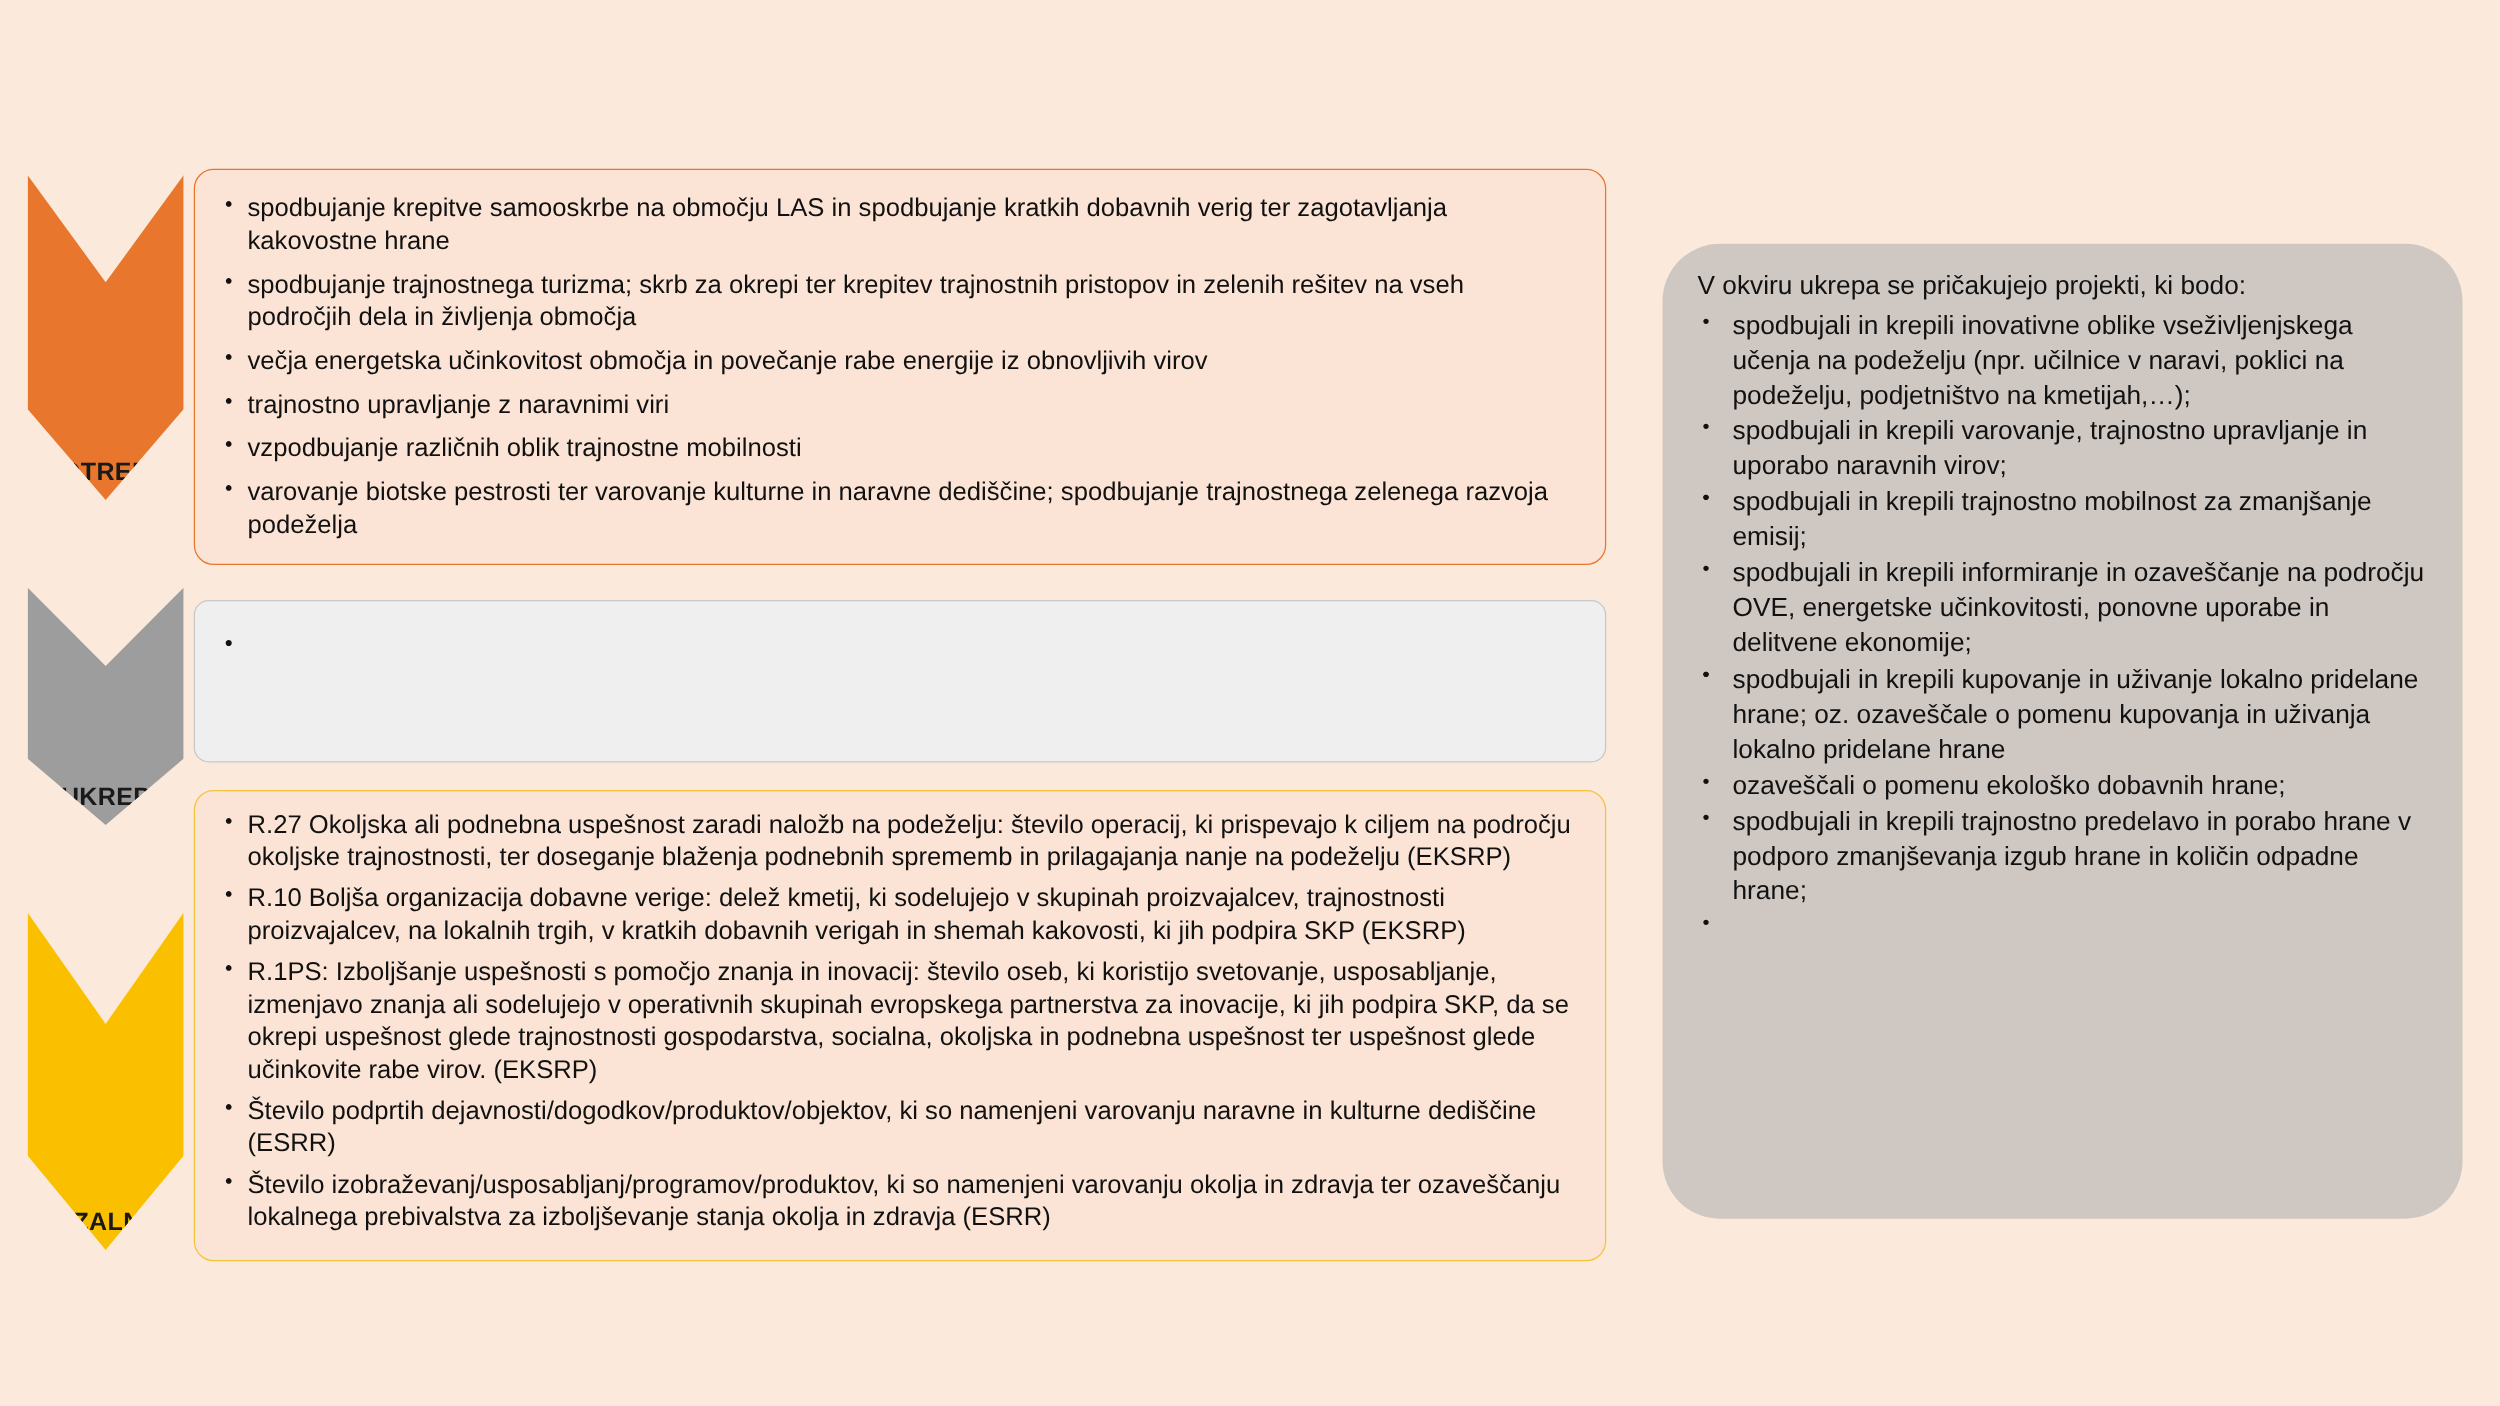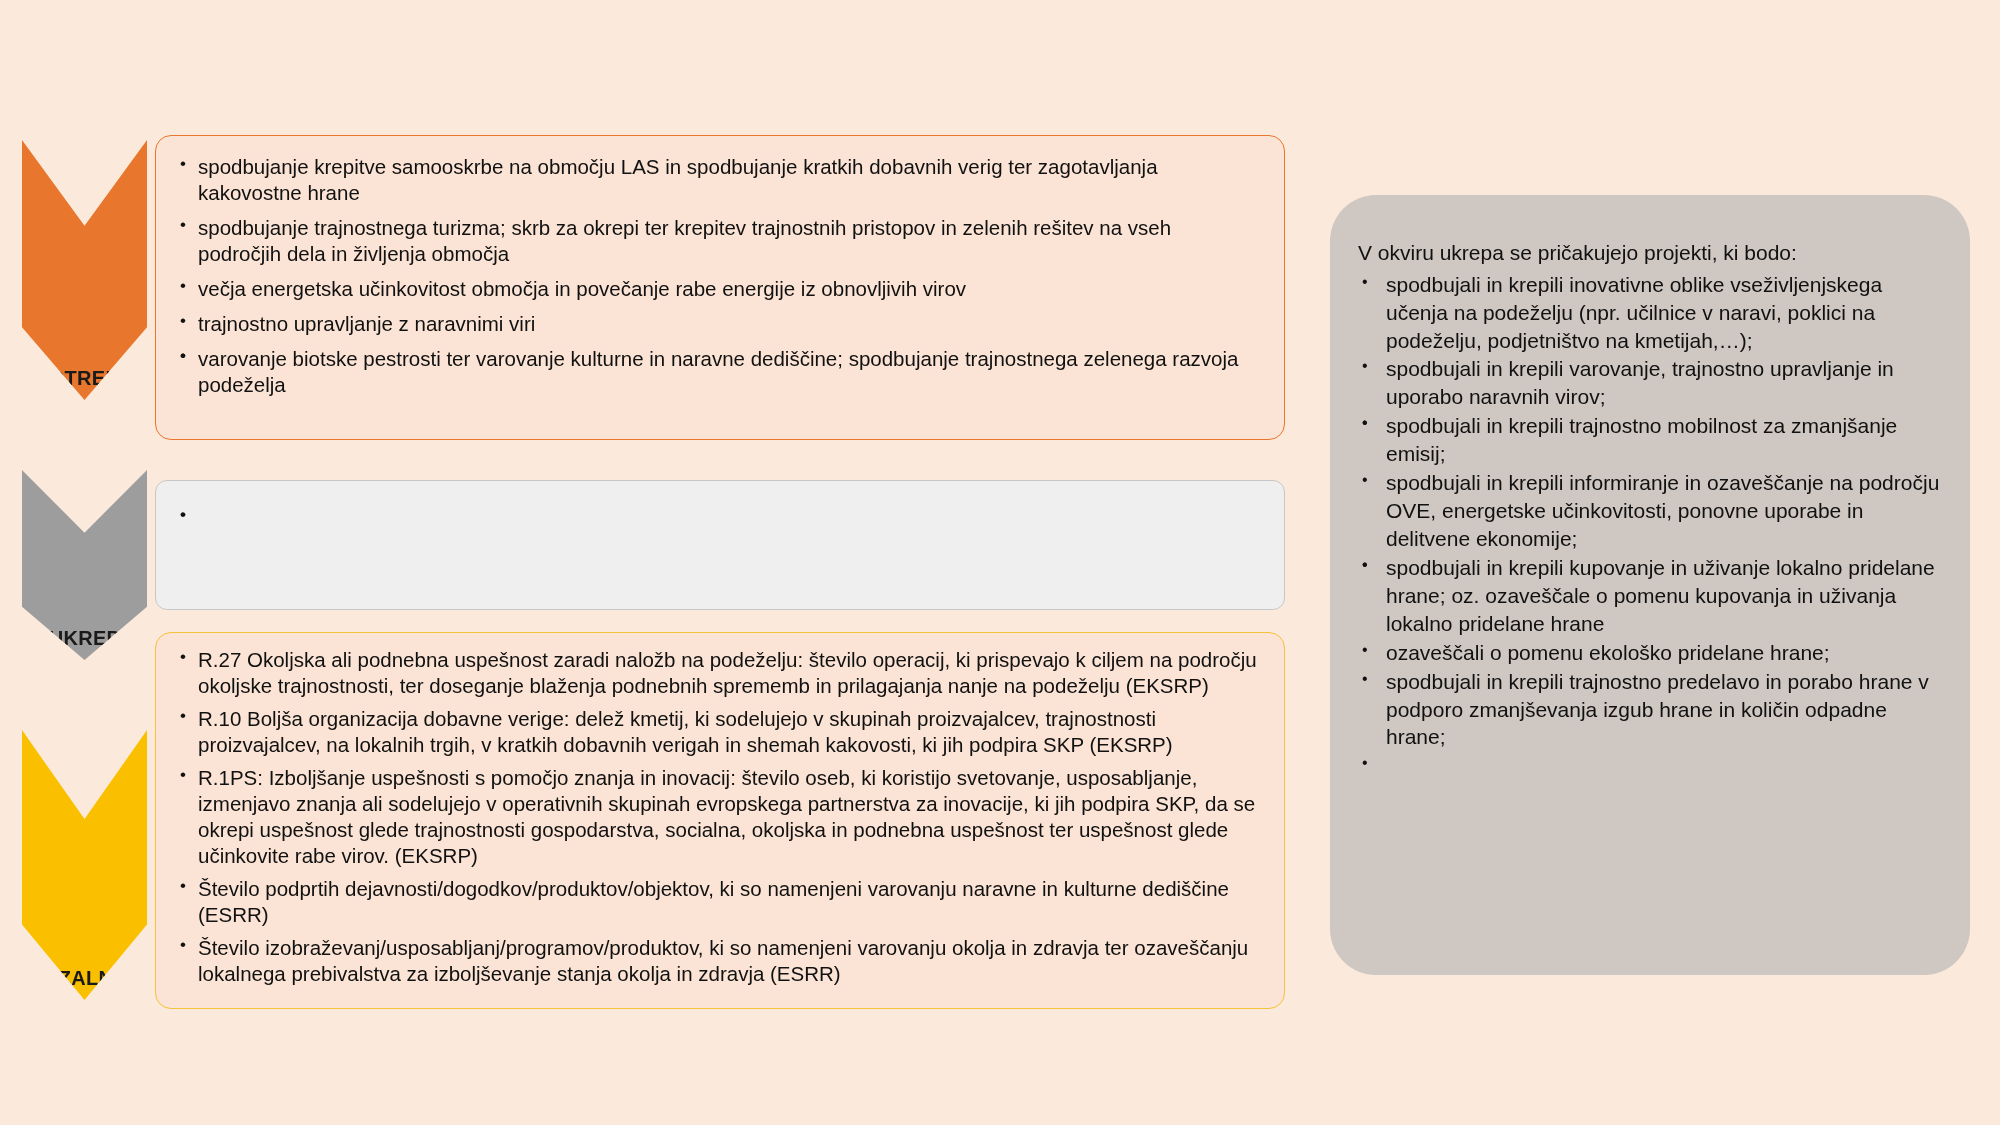--- a/index.html
+++ b/index.html
@@ -108,21 +108,21 @@
   
   #panel-right {
     position: absolute;
     left: 1330px;
     top: 195px;
     width: 640px;
     height: 780px;
     background: #CFC7C2;
     border-radius: 46px;
     box-sizing: border-box;
-    padding: 44px 26px 20px 28px;
+    padding: 20px 26px 20px 28px;
     font-size: 21px;
     color: #111;
   }
   #panel-right .intro {
     margin: 0 0 4px 0;
     line-height: 1.32;
   }
   #panel-right ul {
     list-style: none;
     margin: 0;
@@ -153,21 +153,21 @@
 <div class="chev" id="chev-kazal">
   <span class="chev-label">KAZALNIKI</span>
 </div>
 
 <div class="box" id="box-potrebe">
   <ul>
     <li><span class="bul">•</span><span>spodbujanje krepitve samooskrbe na območju LAS in spodbujanje kratkih dobavnih verig ter zagotavljanja kakovostne hrane</span></li>
     <li><span class="bul">•</span><span>spodbujanje trajnostnega turizma; skrb za okrepi ter krepitev trajnostnih pristopov in zelenih rešitev na vseh področjih dela in življenja območja</span></li>
     <li><span class="bul">•</span><span>večja energetska učinkovitost območja in povečanje rabe energije iz obnovljivih virov</span></li>
     <li><span class="bul">•</span><span>trajnostno upravljanje z naravnimi viri</span></li>
-    <li><span class="bul">•</span></li>
+    <li><span class="bul">•</span><span>vzpodbujanje različnih oblik trajnostne mobilnosti</span></li>
     <li><span class="bul">•</span><span>varovanje biotske pestrosti ter varovanje kulturne in naravne dediščine; spodbujanje trajnostnega zelenega razvoja podeželja</span></li>
   </ul>
 </div>
 
 <div class="box" id="box-ukrep">
   <ul>
     <li><span class="bul">•</span></li>
   </ul>
 </div>
 
@@ -184,17 +184,17 @@
 <div id="panel-right">
   <p class="intro">V okviru ukrepa se pričakujejo projekti, ki bodo:</p>
   <ul>
     <li><span class="bul">•</span><span>spodbujali in krepili inovativne oblike vseživljenjskega učenja na podeželju (npr. učilnice v naravi, poklici na podeželju, podjetništvo na kmetijah,…);</span></li>
     <li><span class="bul">•</span><span>spodbujali in krepili varovanje, trajnostno upravljanje in uporabo naravnih virov;</span></li>
     <li><span class="bul">•</span></li>
     <li><span class="bul">•</span><span>spodbujali in krepili trajnostno mobilnost za zmanjšanje emisij;</span></li>
     <li><span class="bul">•</span><span>spodbujali in krepili informiranje in ozaveščanje na področju OVE, energetske učinkovitosti, ponovne uporabe in delitvene ekonomije;</span></li>
     <li><span class="bul">•</span></li>
     <li><span class="bul">•</span><span>spodbujali in krepili kupovanje in uživanje lokalno pridelane hrane; oz. ozaveščale o pomenu kupovanja in uživanja lokalno pridelane hrane</span></li>
-    <li><span class="bul">•</span><span>ozaveščali o pomenu ekološko pridelane hrane;</span></li>
+    <li><span class="bul">•</span><span>ozaveščali o pomenu ekološko dobavnih hrane;</span></li>
     <li><span class="bul">•</span><span>spodbujali in krepili trajnostno predelavo in porabo hrane v podporo zmanjševanja izgub hrane in količin odpadne hrane;</span></li>
     <li><span class="bul">•</span></li>
   </ul>
 </div>
 
 </body></html>

